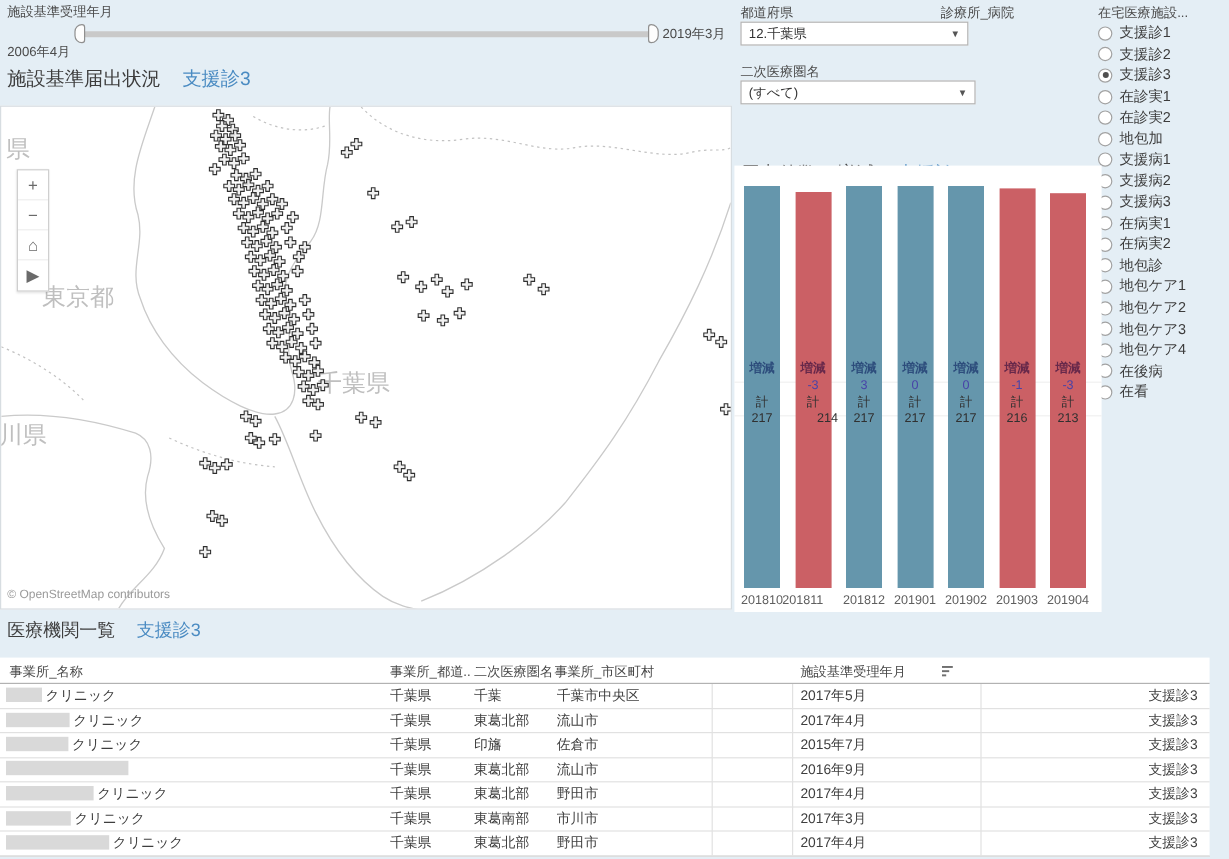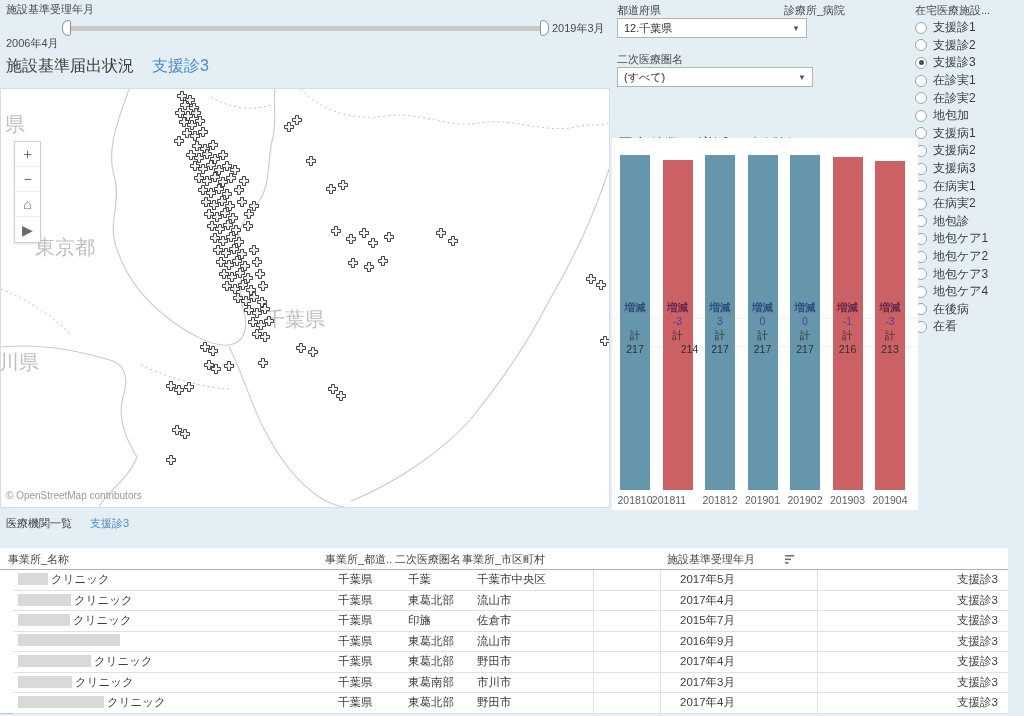--- a/index.html
+++ b/index.html
@@ -41,26 +41,26 @@
 
   
   .chart-title { position:absolute; left:617px; top:108px;margin-top:27px; }
   .chart-panel { position:absolute; left:612px; top:138px; width:306px; height:372px; background:#fff; }
   .gridline { position:absolute; left:0; width:100%; height:1px; background:#f1f1f1; }
   .bar { position:absolute; bottom:20px; width:30px; }
   .bar-lab-line { position:absolute; width:30px; height:14px; font-size:10.5px; text-align:center; line-height:14px; white-space:nowrap; }
   .cat-label { position:absolute; top:356px; width:44px; text-align:center; font-size:10.5px; color:#5f5f5f; }
 
   
-  .table-title { position:absolute; left:6px; top:516px; font-size:11px; }
+  .table-title { position:absolute; left:6px; top:516px; font-size:15px; }
   .dtable { position:absolute; left:0; top:548px; width:1008px; height:166px; background:#fff; border-bottom:1px solid #c2c2c2; }
   .thead { position:relative; height:22px; border-bottom:1px solid #b2b2b2; }
   .th { position:absolute; top:4px; font-size:11px; color:#474747; white-space:nowrap; }
   .sort-icon { position:absolute; left:785px; top:6px; cursor:pointer; }
-  .tbody { position:relative;padding-left:13px; }
+  .tbody { position:relative; }
   .trow { position:relative; height:20.55px; border-bottom:1px solid #e1e1e1; cursor:pointer; }
   .td { position:absolute; top:2px; font-size:11.5px; color:#3e3e3e; white-space:nowrap; }
   .td-name { left:5px; } .td-pref { left:325px; } .td-area { left:395px; }
   .td-city { left:464px; } .td-date { left:667px; }
   .td-type { right:10px; text-align:right; }
   .redact { display:inline-block; height:12px; background:#d9d9d9; vertical-align:-2px; margin-right:3px; }
   .vline { position:absolute; top:22px; bottom:0; width:1px; background:#e1e1e1; }
 </style>
 </head>
 <body>

